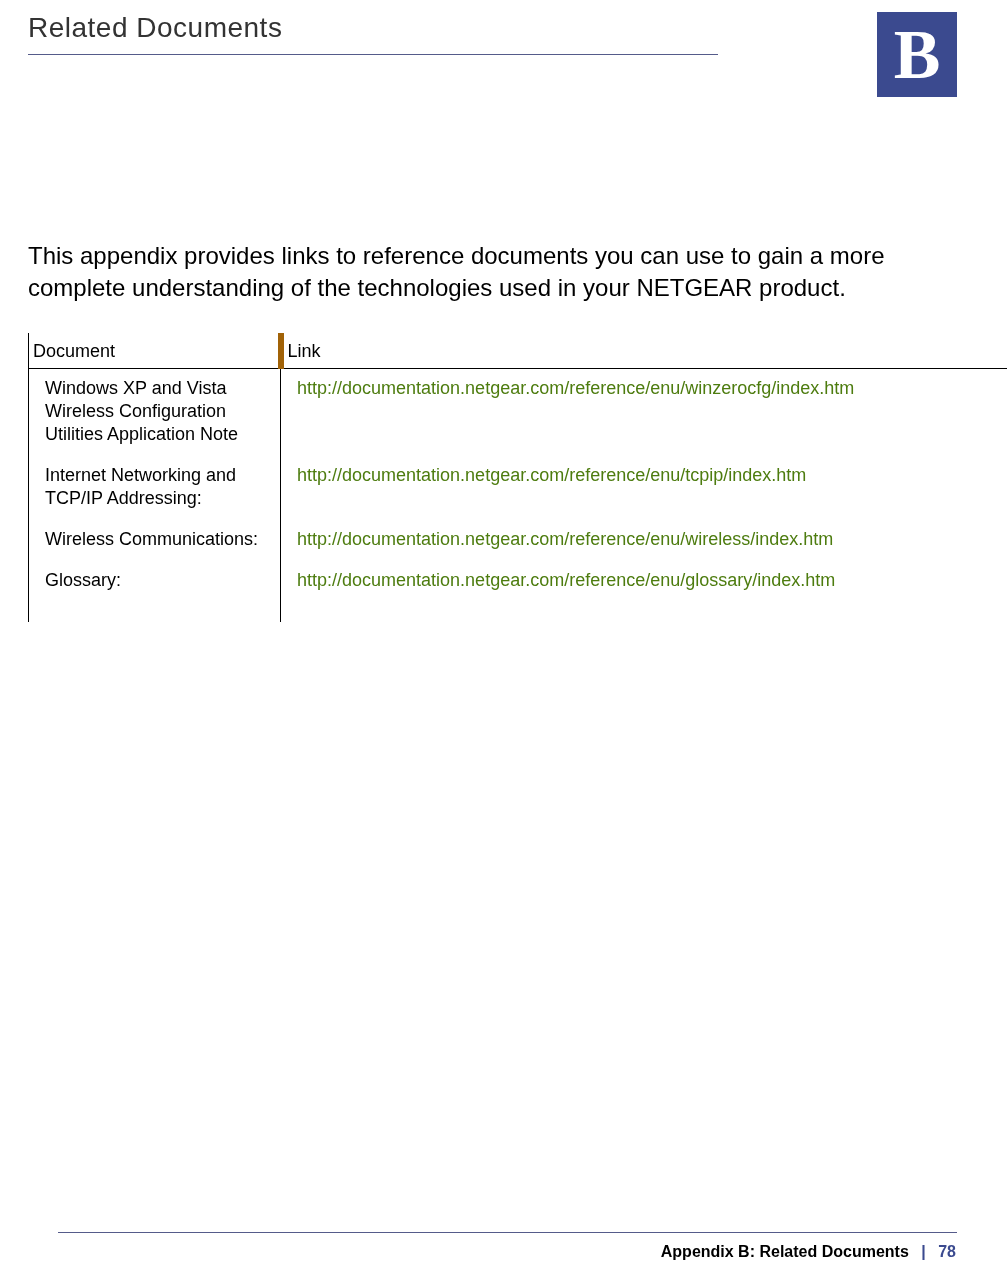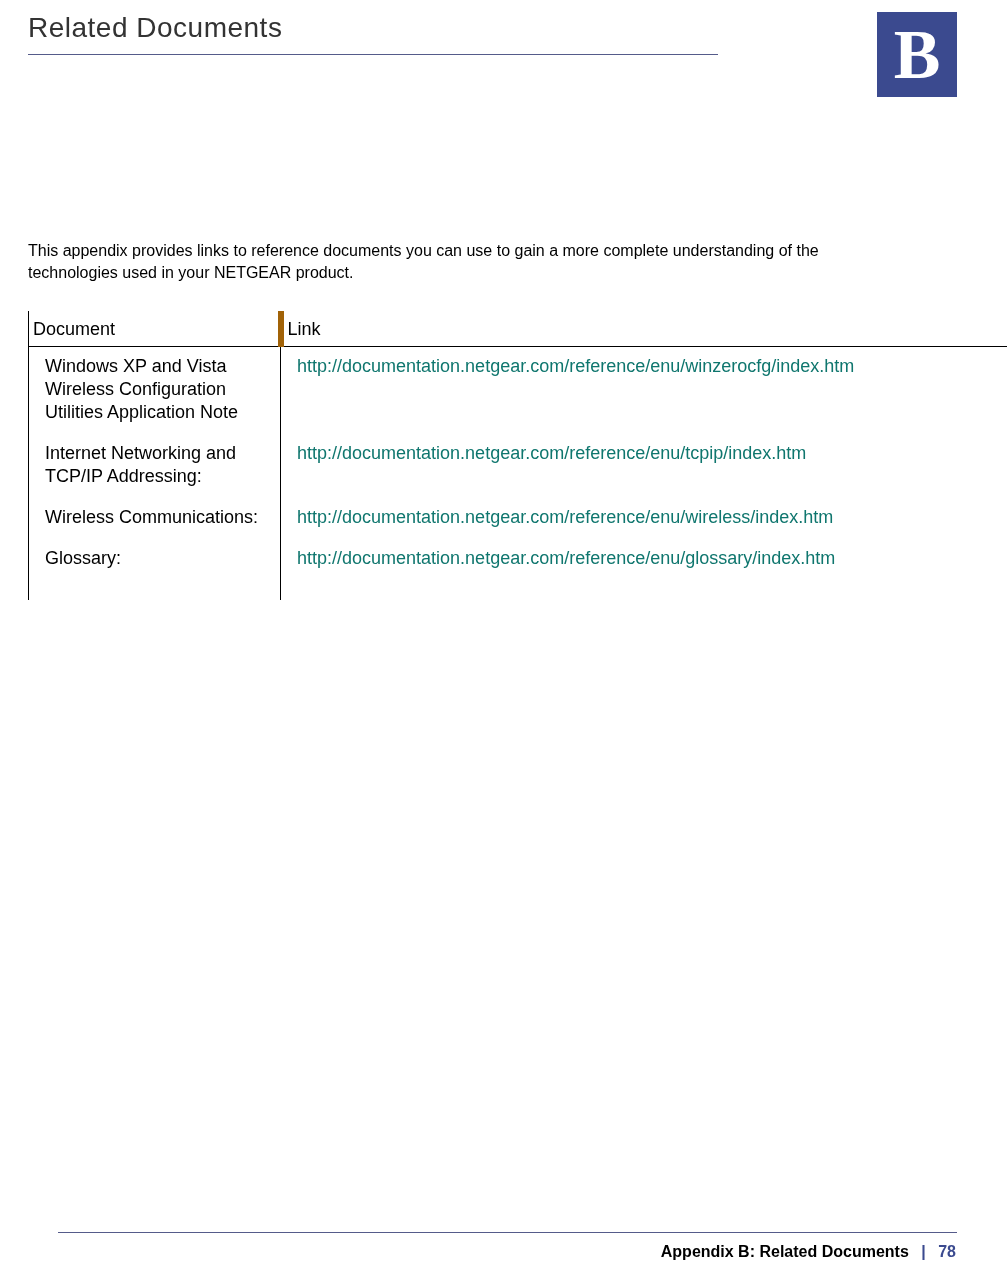--- a/index.html
+++ b/index.html
@@ -34,21 +34,21 @@
       height: 85px;
       background: #3b4a8f;
       color: #ffffff;
       font-family: Georgia, 'Times New Roman', serif;
       font-size: 70px;
       font-weight: bold;
       text-align: center;
       line-height: 85px;
     }
     .intro-text {
-      font-size: 16px;
+      font-size: 24px;
       color: #000000;
       padding: 185px 100px 0 28px;
       line-height: 1.35;
     }
     .doc-table {
       margin: 28px 0 0 28px;
       border-collapse: collapse;
       width: 1006px;
     }
     .doc-table th {
@@ -80,21 +80,21 @@
     }
     .doc-table td.col-doc {
       color: #000000;
       border-right: none;
       width: 252px;
     }
     .doc-table td.col-link {
       border-left: 1px solid #000000;
     }
     .doc-table td.col-link a {
-      color: #0f766e;
+      color: #4d7c0f;
       text-decoration: none;
     }
     .doc-table tr.last td {
       padding-bottom: 30px;
     }
     .footer-rule {
       position: absolute;
       bottom: 48px;
       left: 58px;
       right: 50px;

